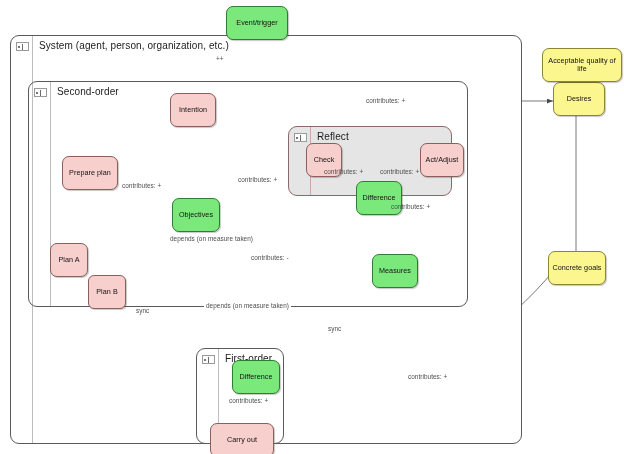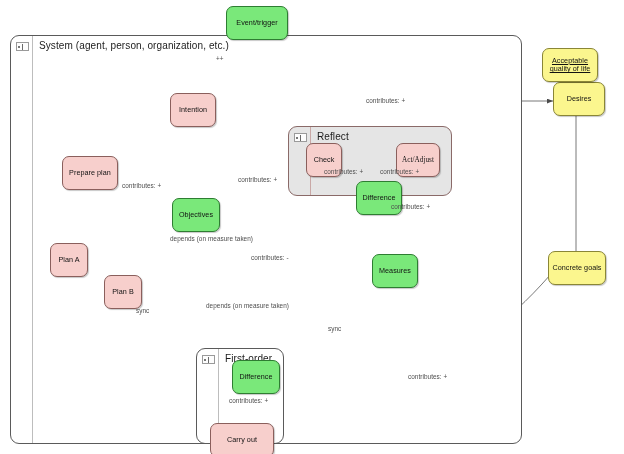--- a/index.html
+++ b/index.html
@@ -187,20 +187,28 @@
 
   <div class="container system" style="left:10px; top:35px; width:512px; height:409px;">
     <div class="gutter"></div>
     <div class="ctrl">
       <span class="dot"></span>
         <span class="bar"></span>
     </div>
     <div class="ctitle">System (agent, person, organization, etc.)</div>
   </div>
 
+  <div class="container" style="left:28px; top:81px; width:440px; height:226px;">
+    <div class="gutter"></div>
+    <div class="ctrl">
+      <span class="dot"></span>
+        <span class="bar"></span>
+    </div>
+    <div class="ctitle">Second-order</div>
+  </div>
 
   <div class="container reflect" style="left:288px; top:126px; width:164px; height:70px;">
     <div class="gutter"></div>
     <div class="ctrl">
       <span class="dot"></span>
         <span class="bar"></span>
     </div>
     <div class="ctitle">Reflect</div>
   </div>
 
@@ -226,53 +234,53 @@
   </div>
 
   <div class="node green" style="left:172px; top:198px; width:48px; height:15px;">
     <span>Objectives</span>
   </div>
 
   <div class="node pink" style="left:306px; top:143px; width:36px; height:16px;">
     <span>Check</span>
   </div>
 
-  <div class="node pink" style="left:396px; top:143px; width:44px; height:16px;font-family:Liberation Serif, serif;">
+  <div class="node pink" style="left:420px; top:143px; width:44px; height:16px;">
     <span>Act/Adjust</span>
   </div>
 
   <div class="node green" style="left:356px; top:181px; width:46px; height:15px;">
     <span>Difference</span>
   </div>
 
   <div class="node green" style="left:372px; top:254px; width:46px; height:15px;">
     <span>Measures</span>
   </div>
 
   <div class="node pink" style="left:50px; top:243px; width:38px; height:16px;">
     <span>Plan A</span>
   </div>
 
-  <div class="node pink" style="left:104px; top:275px; width:38px; height:16px;">
+  <div class="node pink" style="left:88px; top:275px; width:38px; height:16px;border-radius:6px;">
     <span>Plan B</span>
   </div>
 
   <div class="node green" style="left:232px; top:360px; width:48px; height:15px;">
     <span>Difference</span>
   </div>
 
   <div class="node pink" style="left:210px; top:423px; width:64px; height:16px;">
     <span>Carry out</span>
   </div>
 
   <div class="node yellow" style="left:553px; top:82px; width:52px; height:16px;">
     <span>Desires</span>
   </div>
 
-  <div class="node yellow" style="left:542px; top:48px; width:56px; height:28px;text-decoration:underline;">
+  <div class="node yellow" style="left:542px; top:48px; width:80px; height:28px;">
     <span>Acceptable quality of life</span>
   </div>
 
   <div class="node yellow" style="left:548px; top:251px; width:58px; height:16px;">
     <span>Concrete goals</span>
   </div>
 
   <div class="elabel" style="left:216px; top:55px;">++</div>
 
   <div class="elabel" style="left:364px; top:97px; background:#ffffff; padding:0 2px;">contributes: +</div>

